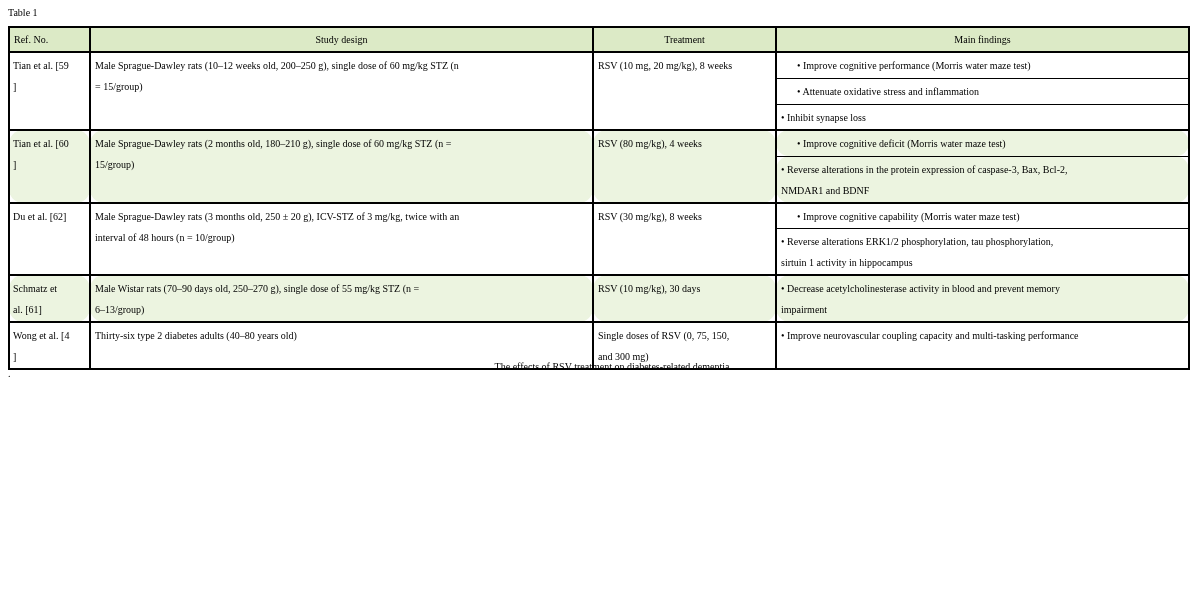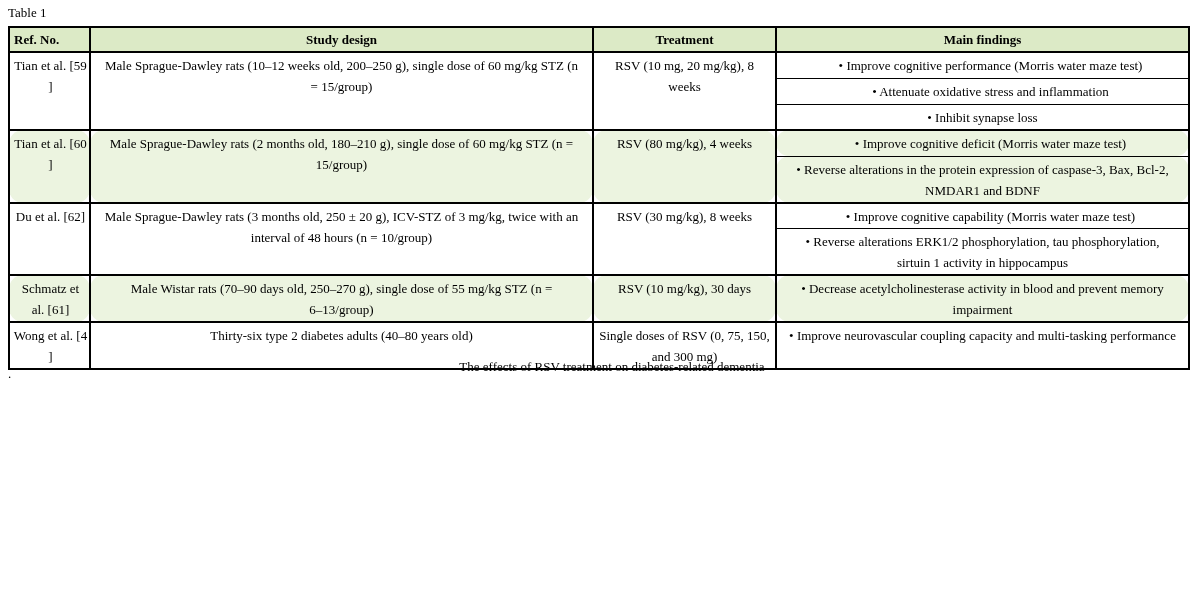--- a/index.html
+++ b/index.html
@@ -8,21 +8,21 @@
     --border-color: #000000;
   }
   * { box-sizing: border-box; }
   html, body { margin: 0; padding: 0; background: #ffffff; }
   .page {
     position: relative;
     width: 1200px;
     height: 600px;
     background: #ffffff;
     font-family: "Liberation Serif", "DejaVu Serif", serif;
-    font-size: 13px;
+    font-size: 10px;
     color: #000;
     overflow: hidden;
   }
   .table-label {
     position: absolute;
     left: 8px;
     top: 5px;
     line-height: 16px;
   }
   table.study-table {
@@ -33,25 +33,24 @@
     border-collapse: collapse;
     table-layout: fixed;
     border: 2px solid var(--border-color);
   }
   th, td {
     border: 2px solid var(--border-color);
     vertical-align: top;
     padding: 2px 4px 1px 4px;
     line-height: 21px;
     overflow: hidden;
-    text-align: center;
   }
   th {
     background: var(--header-bg);
-    font-weight: bold;
+    font-weight: normal;
     text-align: center;
     vertical-align: middle;
     padding: 1px 3px;
   }
   th.left { text-align: left; padding-left: 4px; }
   tr.stripe td { background: var(--stripe-bg); border-radius: 14px; }
   td.ref   { white-space: pre; padding-left: 3px; padding-right: 1px; }
   td.study { white-space: pre-line; }
   td.treat { white-space: pre-line; }
   td.find  { white-space: pre-line; }

